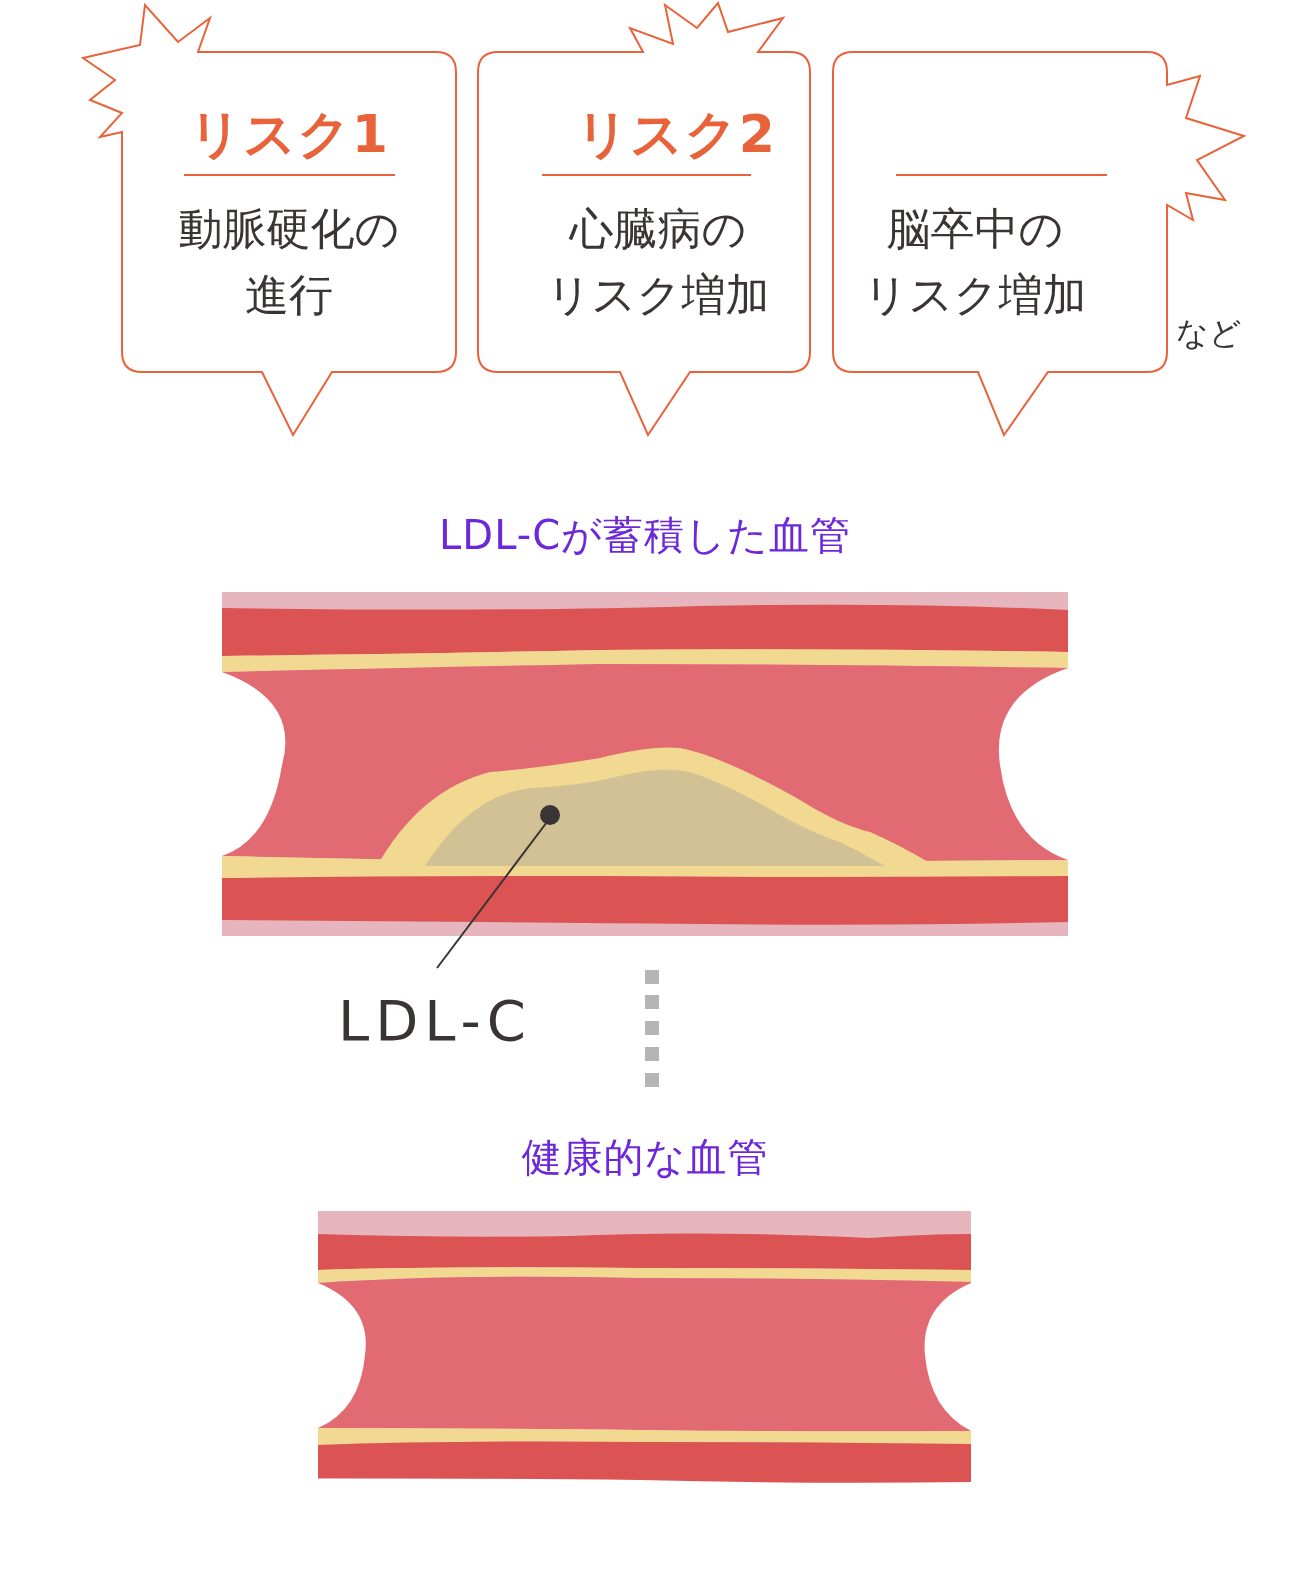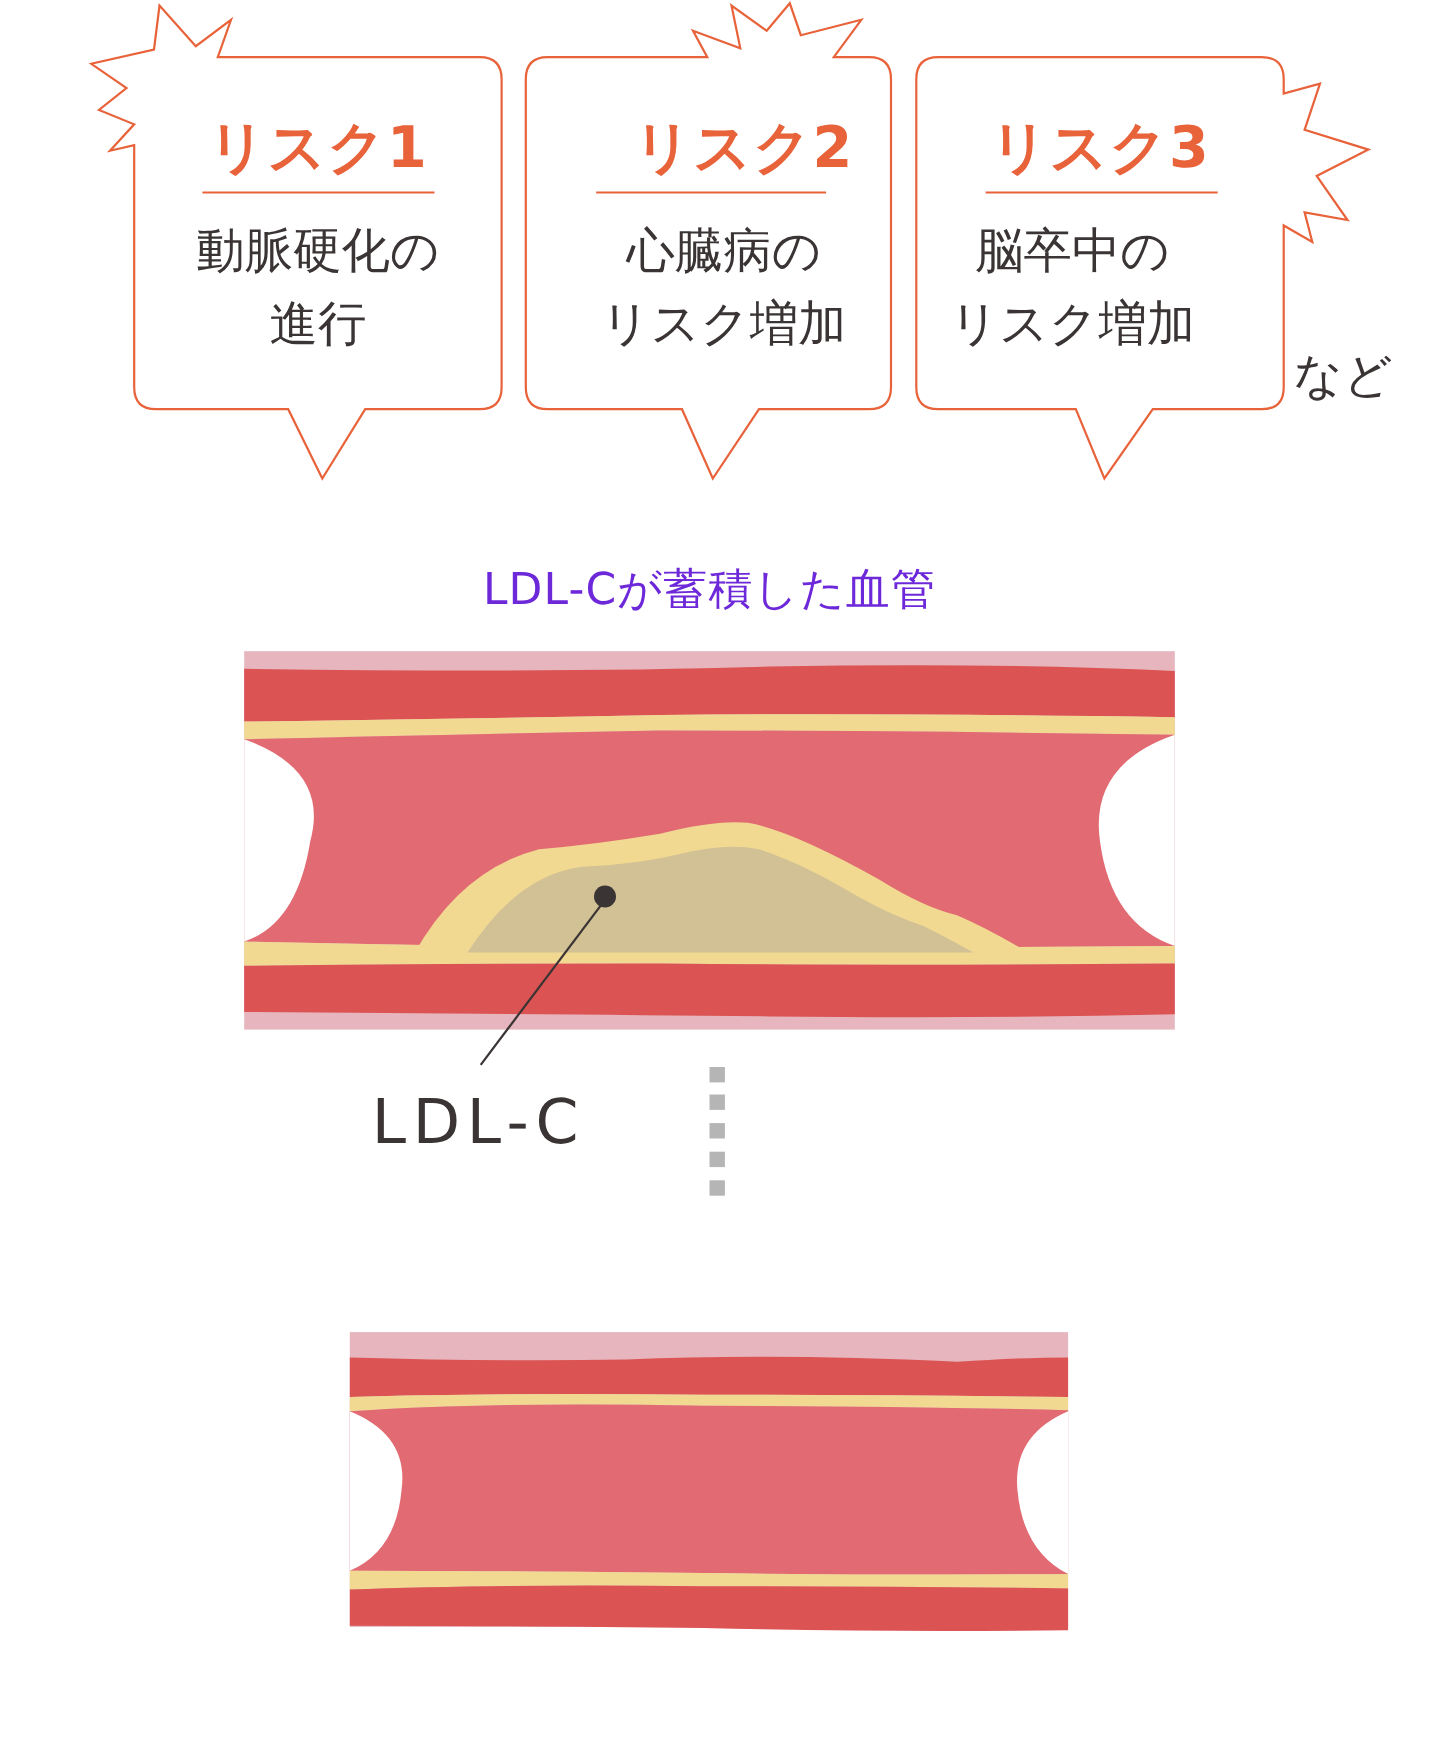--- a/index.html
+++ b/index.html
@@ -3,21 +3,21 @@
   <meta charset="utf-8">
   <style>
     html, body { margin: 0; padding: 0; background: #ffffff; }
     body { width: 1301px; height: 1583px; position: relative; overflow: hidden;
            font-family: "DejaVu Sans", "Liberation Sans", sans-serif; color: #3a3434; }
     .stage { position: absolute; left: 0; top: 0; width: 1301px; height: 1583px; }
     svg.art { position: absolute; left: 0; top: 0; }
     .txt { position: absolute; white-space: nowrap; text-align: center; }
     .risk-title { font-size: 52px; font-weight: bold; color: #e8623a; letter-spacing: 1px; }
     .risk-body { font-size: 44px; color: #3a3434; line-height: 66px; }
-    .nado { font-size: 44px; color: #3a3434; }
+    .nado { font-size: 32px; color: #3a3434; }
     .section-title { font-size: 40px; color: #6d28d9; letter-spacing: 1px; }
     .ldl-label { font-size: 56px; color: #3a3434; letter-spacing: 6px; }
   </style>
 </head>
 <body>
 
 <div class="stage">
 
   <svg class="art" width="1301" height="1583" viewBox="0 0 1301 1583">
 
@@ -98,25 +98,25 @@
     <div>動脈硬化の</div>
     <div>進行</div>
   </div>
 
   <div class="txt risk-title" style="left:478px; width:332px; top:100px;margin-left:32px;">リスク2</div>
   <div class="txt risk-body" style="left:478px; width:360px; top:196px;">
     <div>心臓病の</div>
     <div>リスク増加</div>
   </div>
 
-  <div class="txt risk-title" style="left:833px; width:334px; top:100px;">リスク3</div>
   <div class="txt risk-body" style="left:833px; width:284px; top:196px;">
     <div>脳卒中の</div>
     <div>リスク増加</div>
   </div>
 
   <div class="txt nado" style="left:1176px; top:312px;">など</div>
 
   <div class="txt section-title" style="left:345px; width:600px; top:508px;">LDL-Cが蓄積した血管</div>
 
   <div class="txt ldl-label" style="left:338px; top:988px;">LDL-C</div>
 
+  <div class="txt section-title" style="left:445px; width:400px; top:1130px;">健康的な血管</div>
 </div>
 
 </body></html>

